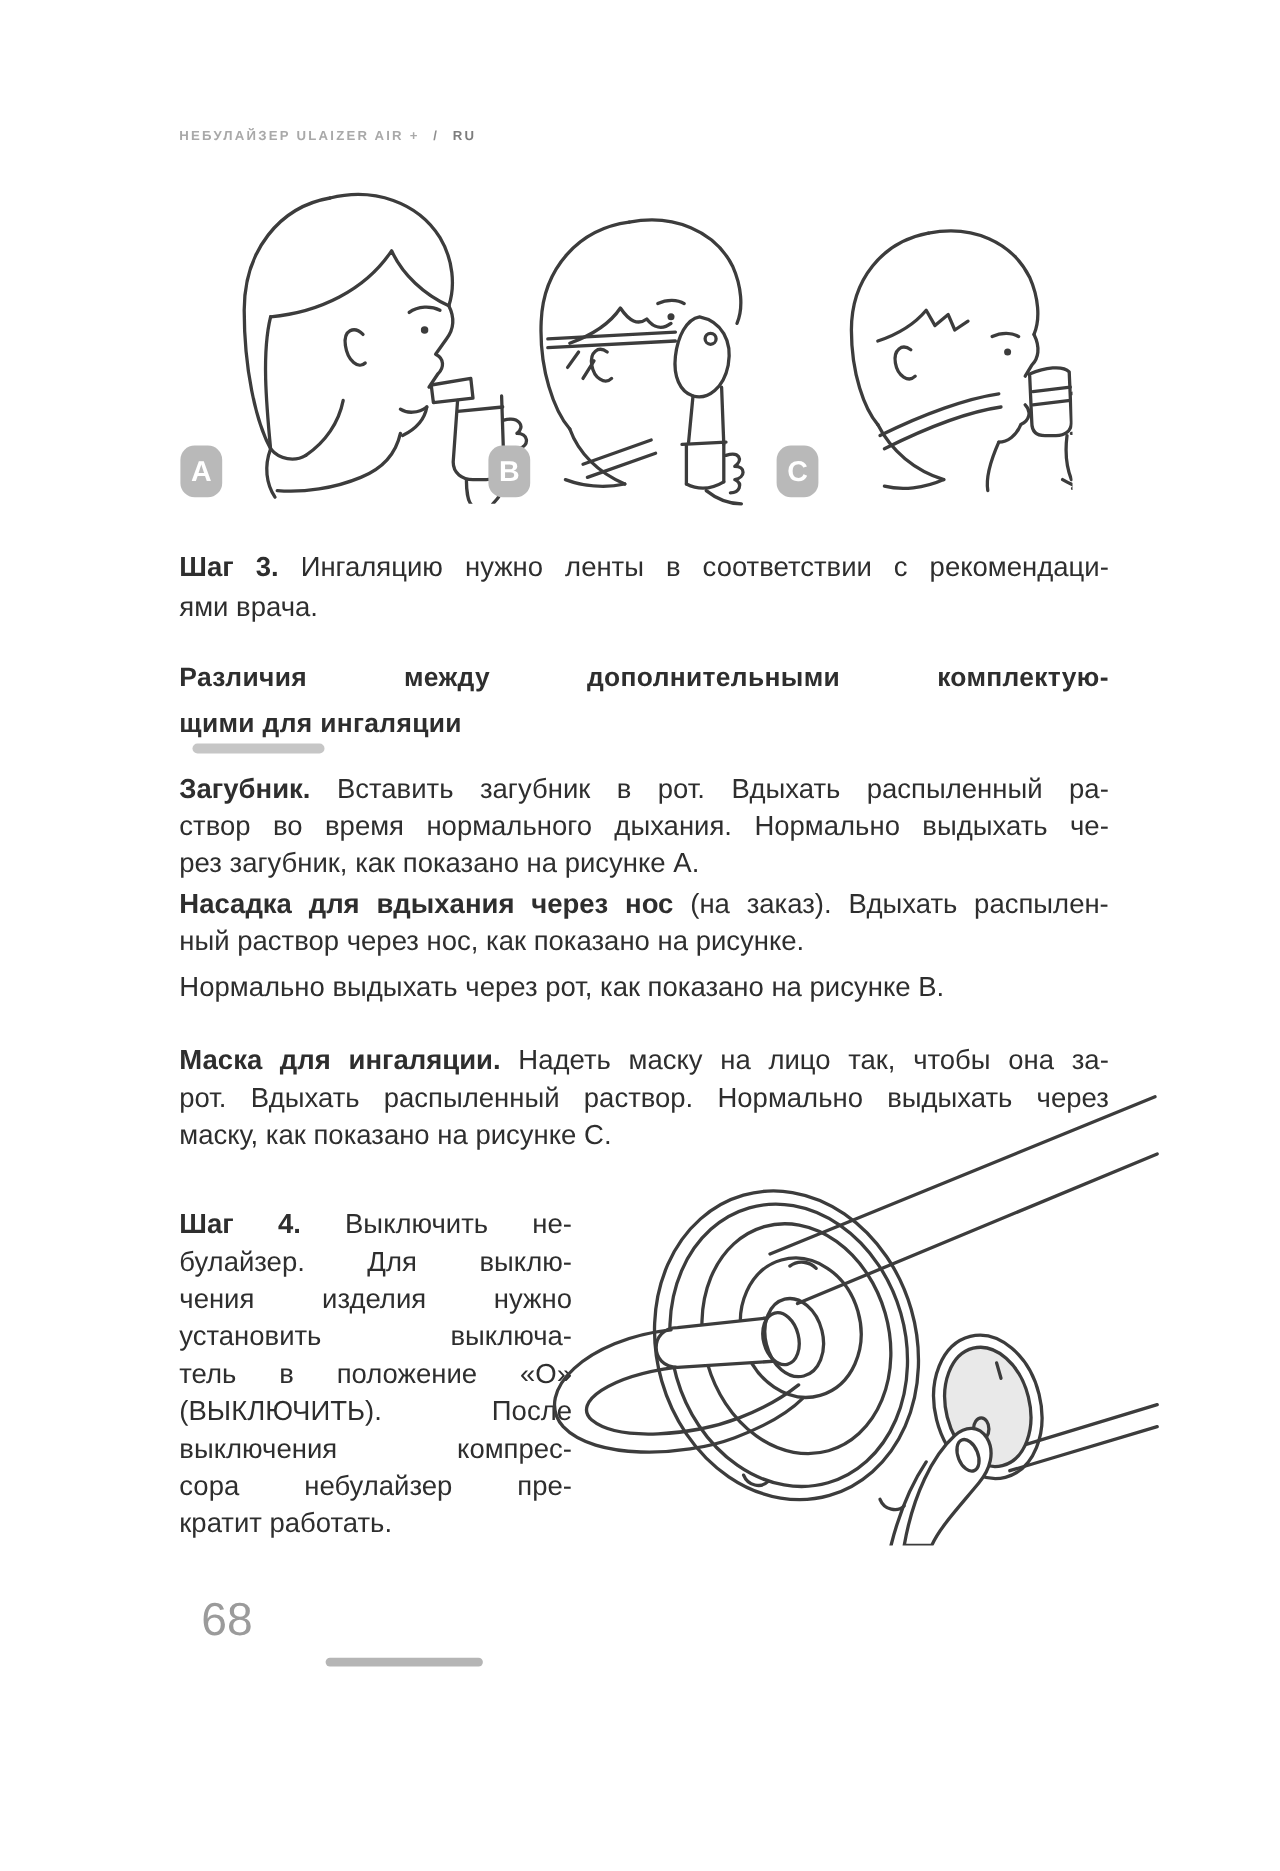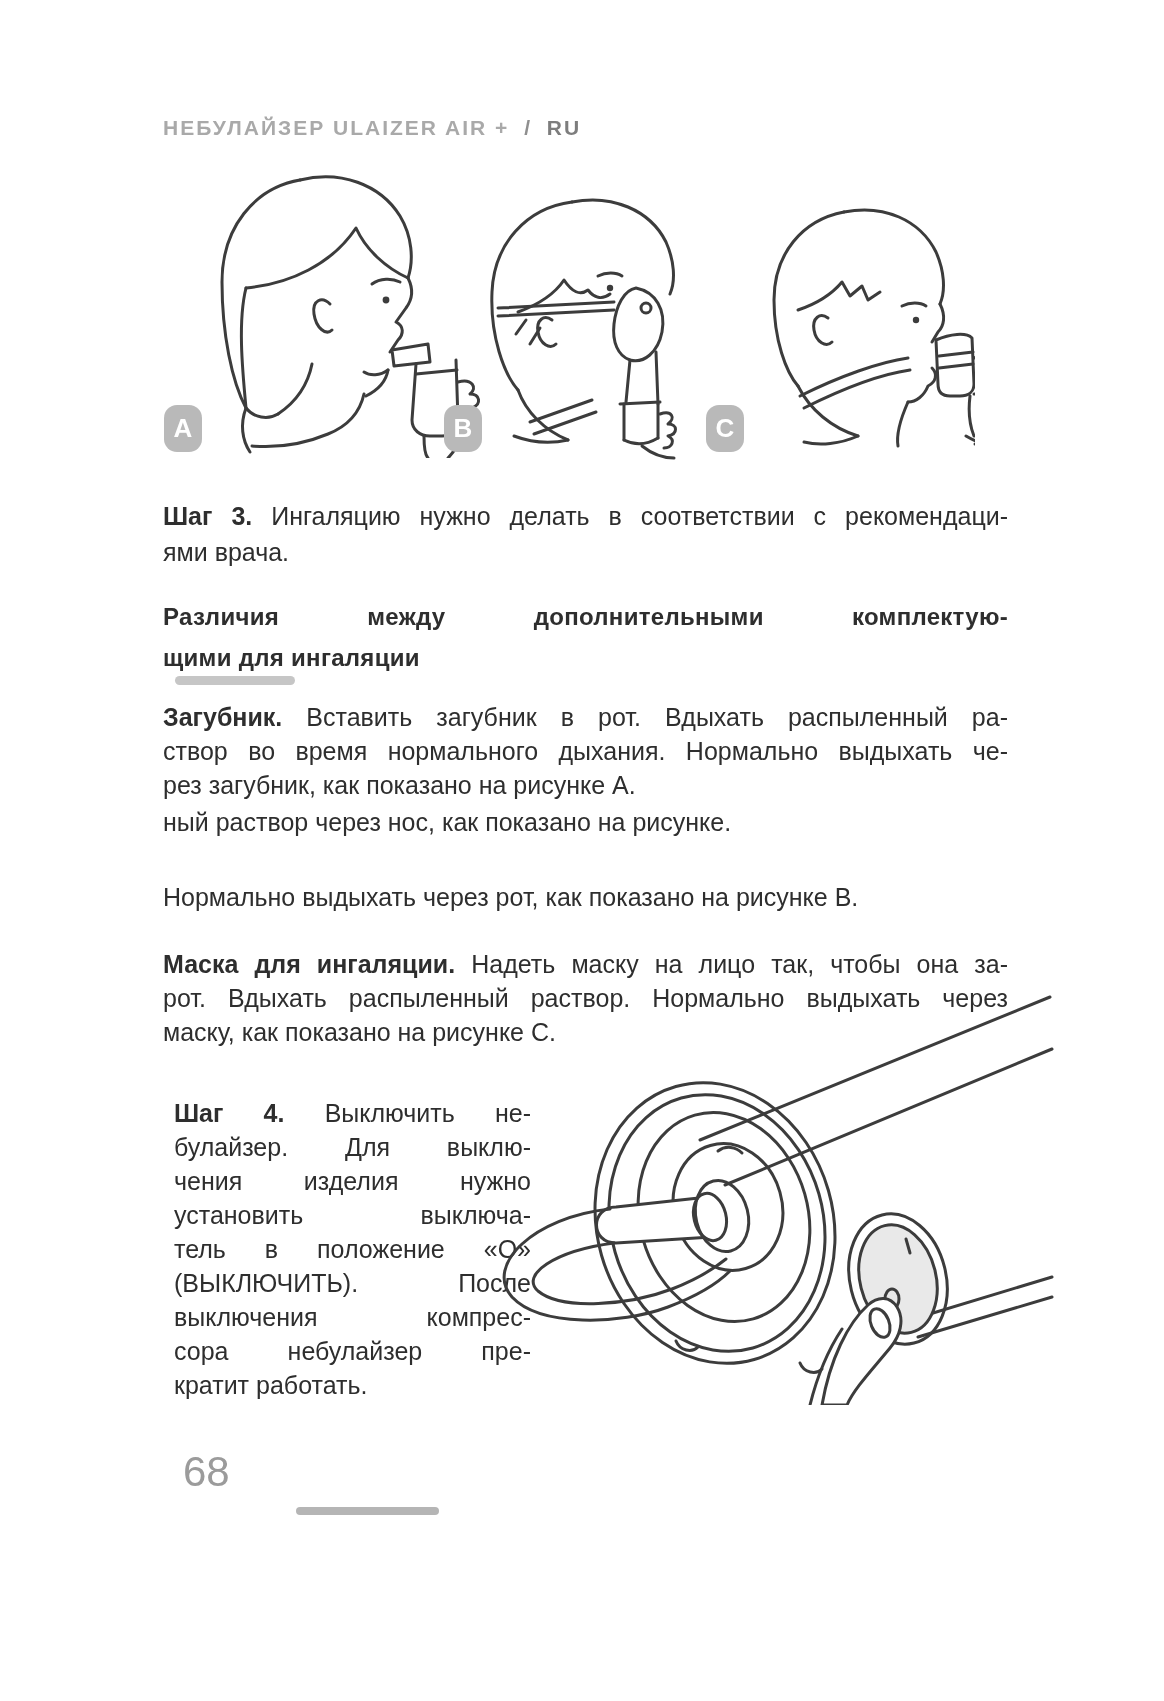--- a/index.html
+++ b/index.html
@@ -3,21 +3,21 @@
 <meta charset="utf-8">
 <style>
   html,body{margin:0;padding:0;background:#e8e8e8;}
   .page{
     position:relative;width:1164px;height:1701px;background:#ffffff;
     margin:0 auto;overflow:hidden;
     font-family:"Liberation Sans","DejaVu Sans",sans-serif;
     color:#2e2e2e;
   }
   
-  .hdr{position:absolute;left:163px;top:116px;font-size:21px;letter-spacing:2px;
+  .hdr{position:absolute;left:163px;top:116px;font-size:12px;letter-spacing:2px;
        font-weight:600;color:#a9a9a9;white-space:nowrap;}
   .hdr .sep{color:#8f8f8f;font-weight:700;margin:0 7px;}
   .hdr .lang{color:#7d7d7d;font-weight:700;}
   
   .fig{position:absolute;}
   .fig svg{display:block;}
   .sk{stroke:#3c3c3c;stroke-width:3;fill:none;stroke-linecap:round;stroke-linejoin:round;}
   .skf{fill:#3c3c3c;stroke:none;}
   .skw{stroke:#3c3c3c;stroke-width:3;fill:#ffffff;stroke-linecap:round;stroke-linejoin:round;}
   .skg{stroke:#3c3c3c;stroke-width:3;fill:#e9e9e9;stroke-linecap:round;stroke-linejoin:round;}
@@ -31,21 +31,21 @@
   .jl{text-align:justify;text-align-last:justify;}
   .ll{text-align:left;}
   .step3{top:498px;line-height:36px;}
   .heading{top:596px;font-size:24px;font-weight:700;line-height:41px;letter-spacing:.3px;}
   .bar{position:absolute;left:175px;top:676px;width:120px;height:9px;
        background:#c6c6c6;border-radius:5px;}
   .p1{top:700px;}
   .p2{top:805px;}
   .p3{top:880px;}
   .p4{top:947px;}
-  .step4{top:1096px;width:357px;line-height:34px;margin-left:11px;}
+  .step4{top:1096px;width:357px;line-height:34px;}
   
   .pageno{position:absolute;left:183px;top:1448px;font-size:42px;color:#9b9b9b;}
   .footline{position:absolute;left:296px;top:1507px;width:143px;height:8px;
             background:#b5b5b5;border-radius:4px;}
 </style>
 </head>
 <body>
 
 <div class="page">
 
@@ -123,37 +123,38 @@
       <path class="sk" d="M168,202 C160,220 156,234 158,246"></path>
       <path class="sk" d="M226,236 C236,242 246,244 235,244"></path>
     </svg>
   </div>
 
   <div class="badge" style="left:164px;">A</div>
   <div class="badge" style="left:444px;">B</div>
   <div class="badge" style="left:706px;">C</div>
 
   <div class="tb step3">
-    <div class="jl"><span class="b">Шаг 3.</span> <span>Ингаляцию нужно делать в соответствии с рекомендаци-</span></div>
+    <div class="jl"><span class="b">Шаг 3.</span> <span>Ингаляцию нужно ленты в соответствии с рекомендаци-</span></div>
     <div class="ll">ями врача.</div>
   </div>
 
   <div class="tb heading">
     <div class="jl">Различия между дополнительными комплектую-</div>
     <div class="ll">щими для ингаляции</div>
   </div>
   <div class="bar"></div>
 
   <div class="tb p1">
     <div class="jl"><span class="b">Загубник.</span> <span>Вставить загубник в рот. Вдыхать распыленный ра-</span></div>
     <div class="jl">створ во время нормального дыхания. Нормально выдыхать че-</div>
     <div class="ll">рез загубник, как показано на рисунке А.</div>
   </div>
 
   <div class="tb p2">
+    <div class="jl"><span class="b">Насадка для вдыхания через нос</span> <span>(на заказ). Вдыхать распылен-</span></div>
     <div class="ll">ный раствор через нос, как показано на рисунке.</div>
   </div>
 
   <div class="tb p3">
     <div class="ll">Нормально выдыхать через рот, как показано на рисунке В.</div>
   </div>
 
   <div class="tb p4">
     <div class="jl"><span class="b">Маска для ингаляции.</span> <span>Надеть маску на лицо так, чтобы она за-</span></div>
     <div class="jl">рот. Вдыхать распыленный раствор. Нормально выдыхать через</div>

